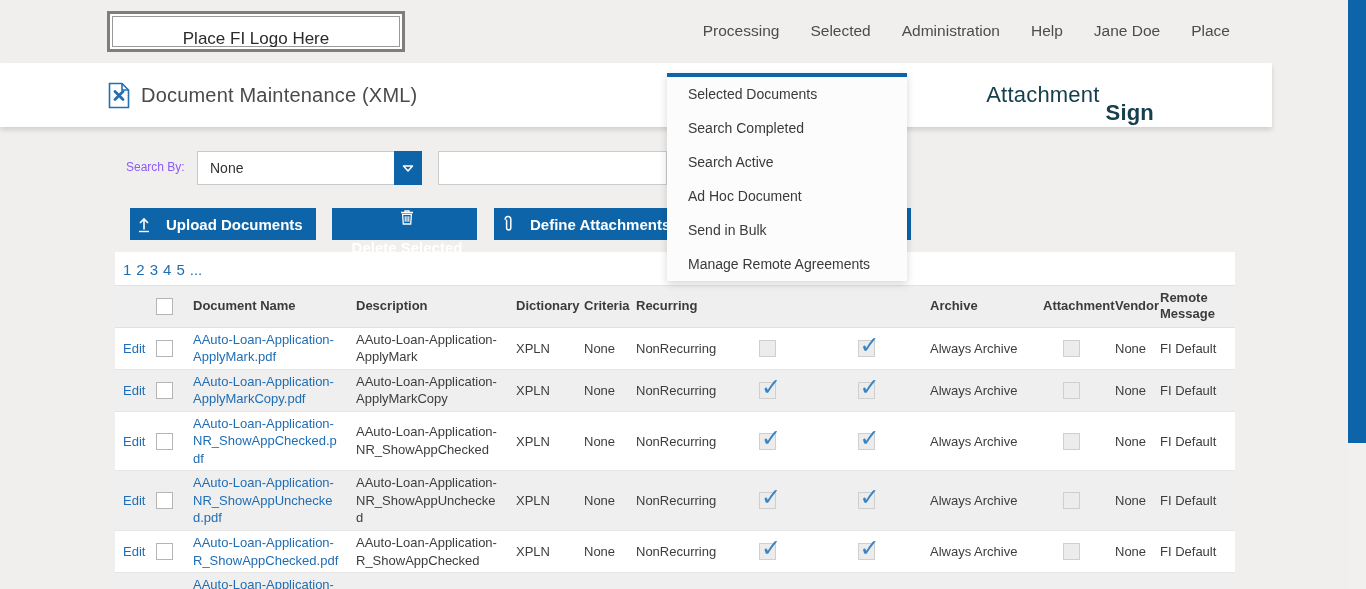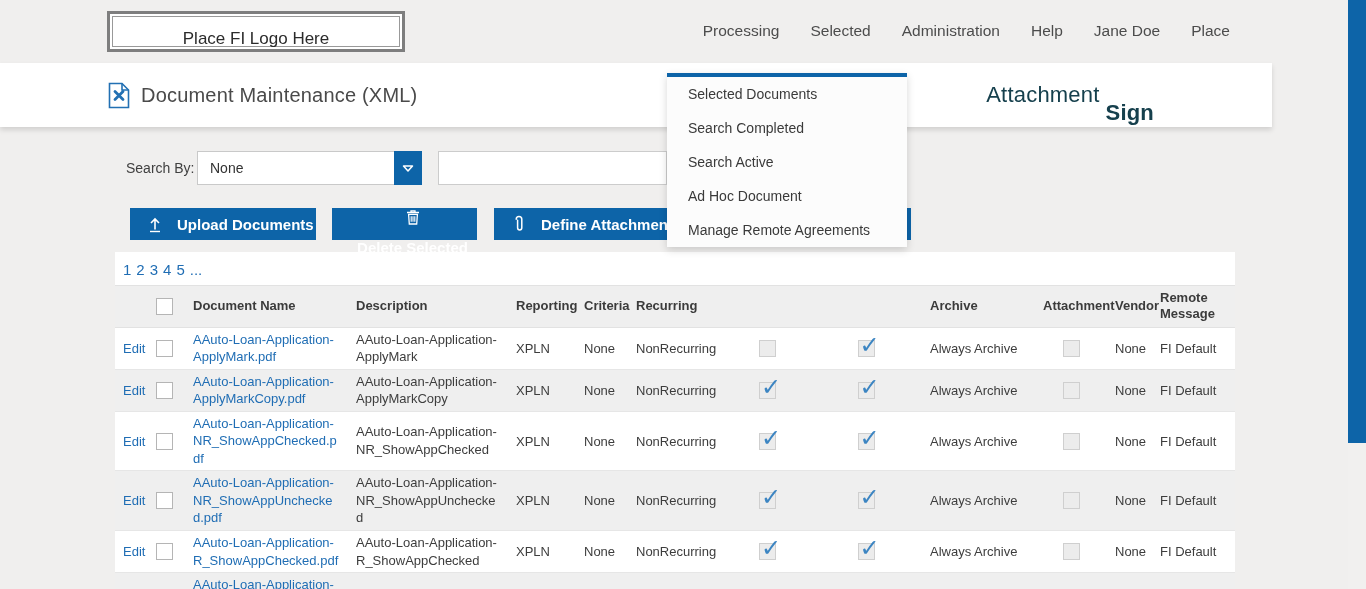--- a/index.html
+++ b/index.html
@@ -28,37 +28,37 @@
   
   .header-band {
     position:absolute; top:63px; left:0; width:1272px; height:64px;
     background:#fff; box-shadow:0 3px 5px rgba(0,0,0,.13);
   }
   .title-wrap { position:absolute; left:108px; top:0; height:64px; display:flex; align-items:center; gap:11px; }
   .page-title { font-size:20px; color:#4a4a4a; letter-spacing:.2px; }
   .brand { position:absolute; right:118px; top:0; height:64px; display:flex; align-items:center; font-size:22px; color:#16404d; letter-spacing:.2px; }
   .brand .bold { font-weight:bold; margin-left:6px;margin-top:36px; }
   
-  .search-label { position:absolute; left:126px; top:160px; font-size:14px; color:#404040; }
+  .search-label { position:absolute; left:126px; top:160px; font-size:12px; color:#8b5cf6; }
   .select {
     position:absolute; left:197px; top:151px; width:225px; height:34px;
     background:#fff; border:1px solid #c9c9c9; display:flex; align-items:stretch; cursor:pointer;
   }
   .select .val { flex:1; display:flex; align-items:center; padding-left:12px; font-size:14px; color:#333; }
   .select .chev { width:28px; background:#0d64a8; display:flex; align-items:center; justify-content:center; margin:-1px -1px -1px 0; }
   .search-input {
     position:absolute; left:438px; top:151px; width:229px; height:34px;
     background:#fff; border:1px solid #ccc; padding:0 8px; font-size:14px;
     font-family:"Liberation Sans", sans-serif;
   }
   
   .btn {
     position:absolute; top:208px; height:32px;
     background:#0d64a8; color:#fff; border:none; cursor:pointer;
-    display:flex; align-items:center; gap:13px; padding-left:16px;
+    display:flex; align-items:center; gap:13px; padding-left:5px;
     font-size:15px; font-weight:bold; font-family:"Liberation Sans", sans-serif;
   }
   .btn-0 { left:130px; width:186px; }
   .btn-1 { left:332px; width:145px;flex-direction:column; }
   .btn-2 { left:494px; width:417px; }
   
   .panel { position:absolute; left:115px; top:252px; width:1120px; height:337px; background:#fff; }
   .pagination { padding:9px 0 0 8px; font-size:15px; }
   .page-link { color:#1f6db4; text-decoration:none; margin-right:5px; cursor:pointer; }
   .doc-table { position:absolute; top:33px; left:0; border-collapse:collapse; table-layout:fixed; width:1120px; font-size:13px; color:#3d3d3d; }
@@ -185,21 +185,21 @@
         <col class="c-attachment">
         <col class="c-vendor">
         <col class="c-remote">
       </colgroup>
     <thead>
         <tr id="thead-row">
           <th></th>
           <th><span class="cbx"></span></th>
           <th>Document Name</th>
           <th>Description</th>
-          <th>Reporting</th>
+          <th>Dictionary</th>
           <th>Criteria</th>
           <th>Recurring</th>
           <th class="ctr"></th>
           <th class="ctr"></th>
           <th>Archive</th>
           <th class="ctr">Attachment</th>
           <th>Vendor</th>
           <th>Remote Message</th>
         </tr>
       </thead>
@@ -320,18 +320,19 @@
         </tr>
       </tbody>
   </table>
 </div>
 
 <div class="menu" id="menu-host">
     <div class="menu-item">Selected Documents</div>
     <div class="menu-item">Search Completed</div>
     <div class="menu-item">Search Active</div>
     <div class="menu-item">Ad Hoc Document</div>
+    <div class="menu-item">Send in Bulk</div>
     <div class="menu-item">Manage Remote Agreements</div>
   </div>
 
 <div class="scrollbar">
   <div class="scroll-thumb"></div>
 </div>
 
 </body></html>

